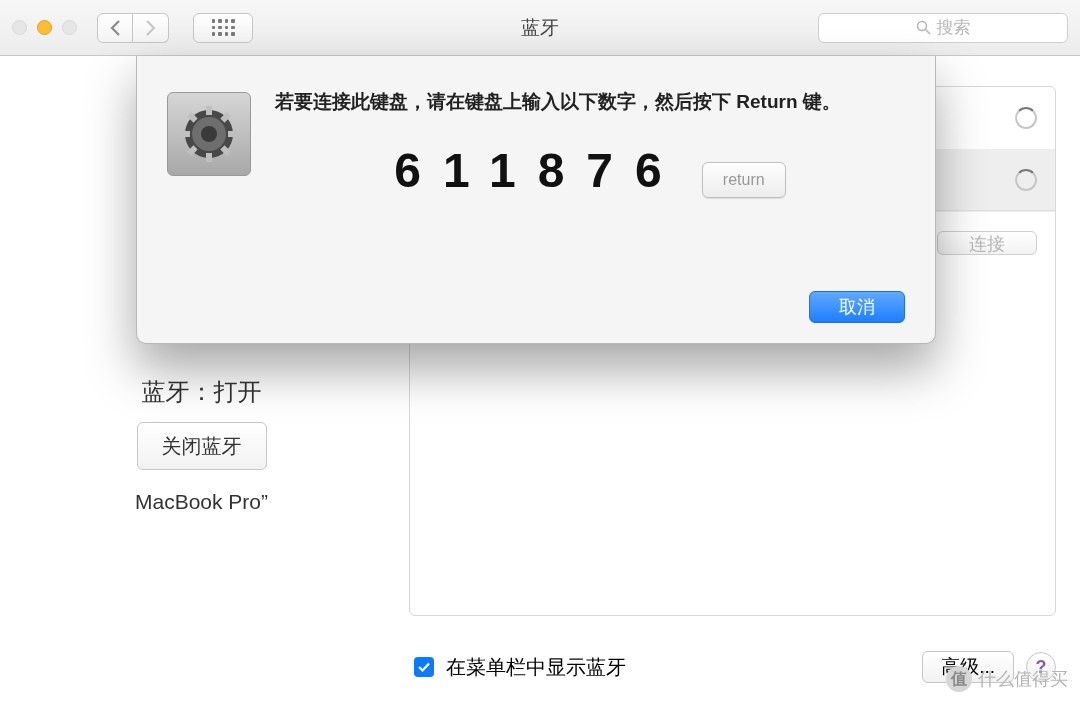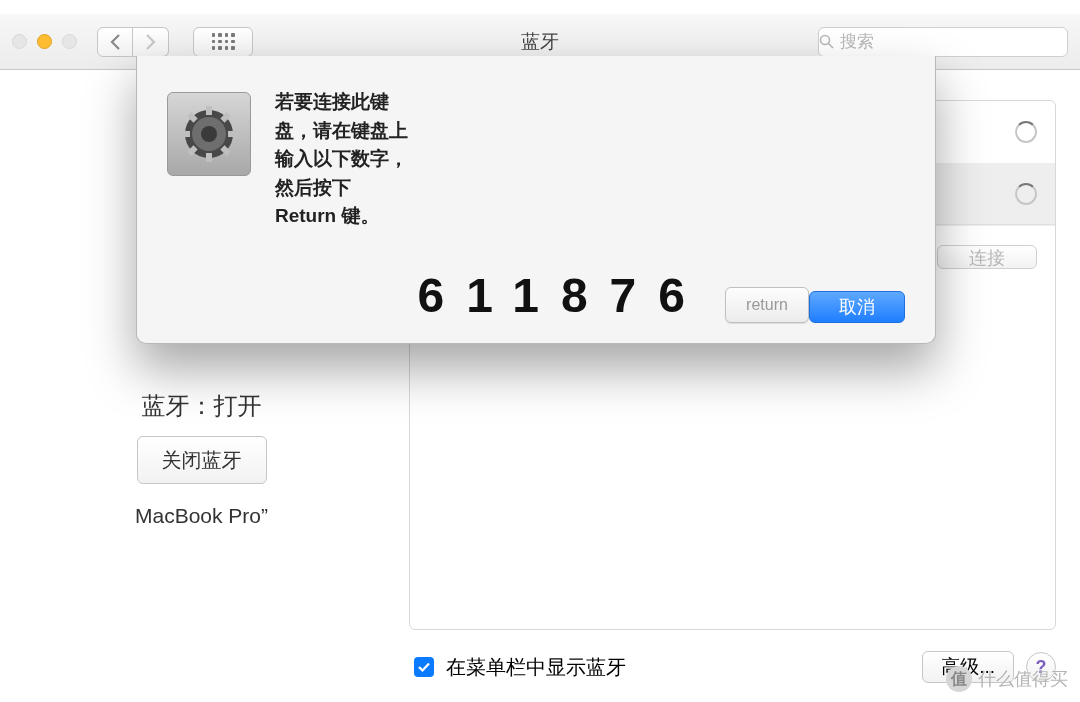--- a/index.html
+++ b/index.html
@@ -8,21 +8,20 @@
   
   .toolbar {
     height: 56px;
     background: linear-gradient(#f7f7f7, #ececec);
     border-bottom: 1px solid #c8c8c8;
     display: flex;
     align-items: center;
     padding: 0 12px;
     gap: 10px;
     position: relative;
-    margin-top: 14px;
   }
   .traffic { display: flex; gap: 10px; margin-right: 10px; }
   .light { width: 15px; height: 15px; border-radius: 50%; background: #e6e6e6; border: 1px solid #d9d9d9; }
   .light.yellow { background: #febd30; border-color: #dfa123; }
 
   .nav-group { display: flex; }
   .tool-btn {
     height: 30px;
     background: linear-gradient(#ffffff,#f3f3f3);
     border: 1px solid #c6c6c6;
@@ -35,21 +34,21 @@
   .grid-dots { display: grid; grid-template-columns: repeat(4,3.5px); gap: 3px; }
   .grid-dots span { width:3.5px; height:3.5px; background:#7a7a7a; border-radius:1px; }
 
   .title { position: absolute; left: 0; right: 0; text-align: center; font-size: 19px; color: #444; pointer-events: none; }
 
   .search {
     margin-left: auto;
     width: 250px; height: 30px;
     background: #fff;
     border: 1px solid #cfcfcf; border-radius: 6px;
-    display: flex; align-items: center; gap:6px;
+    display: flex; align-items: center; justify-content: center; gap:6px;
     color: #b7b7b7; font-size: 17px;
   }
 
   
   .main {
     display: flex;
     padding: 30px 24px 0 24px;
     gap: 30px;
     height: 560px;
     background: #ffffff;
@@ -144,21 +143,21 @@
     gap: 24px;
   }
   .gear-badge {
     width: 84px; height: 84px;
     background: linear-gradient(#d6d6d6,#a8a8a8);
     border:1px solid #999; border-radius:6px;
     display:flex; align-items:center; justify-content:center;
     flex-shrink: 0;
     margin-top: 4px;
   }
-  .dialog-body { flex:1; display:flex; flex-direction:row; }
+  .dialog-body { flex:1; display:flex; flex-direction:column; }
   .dialog-msg { font-size: 19px; color:#222; line-height:1.5; font-weight:600; }
   .code-row {
     margin-top: 26px;
     display:flex; align-items:flex-end; justify-content:center;
     gap: 18px;
   }
   .code { font-size: 48px; font-weight: 700; letter-spacing: 22px; color:#111; }
   .return-key {
     width: 84px; height: 36px;
     background: linear-gradient(#fdfdfd,#ececec);

